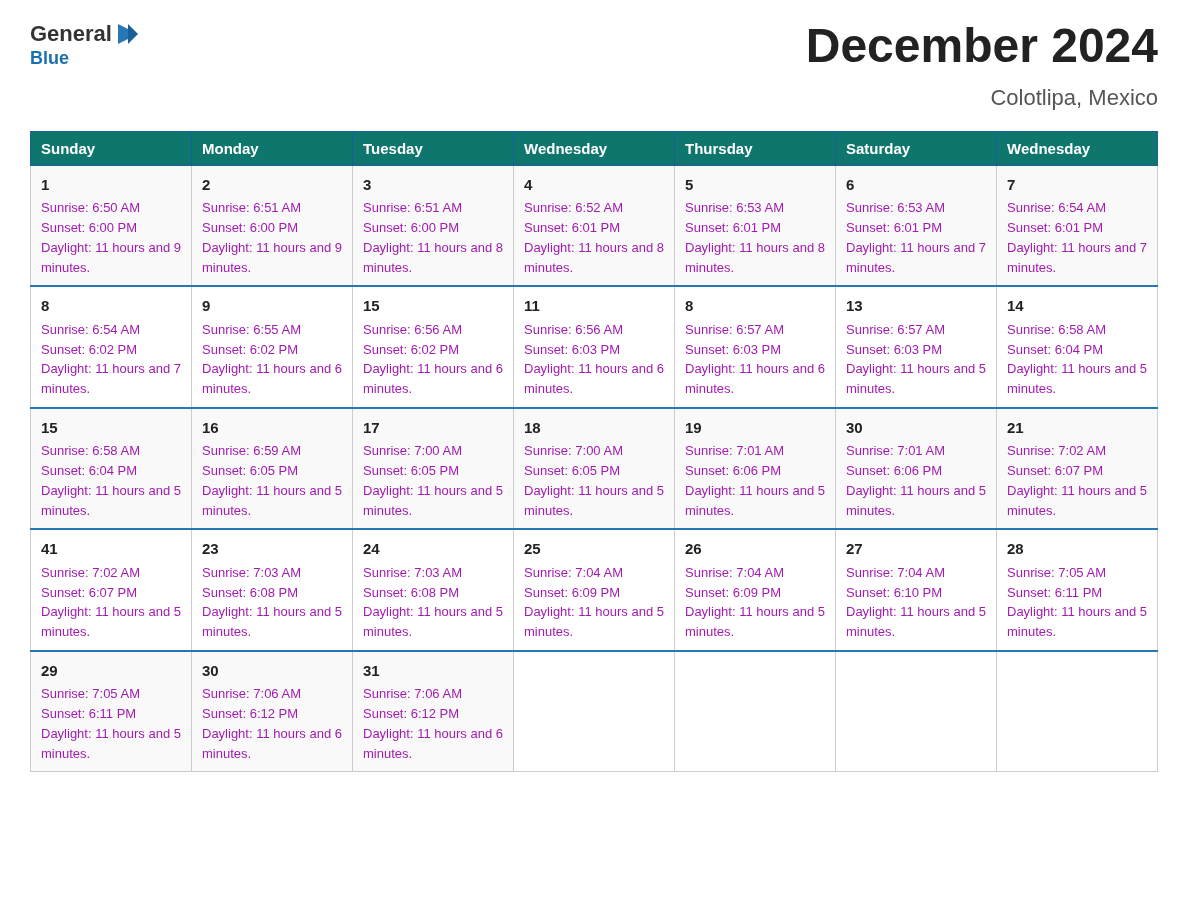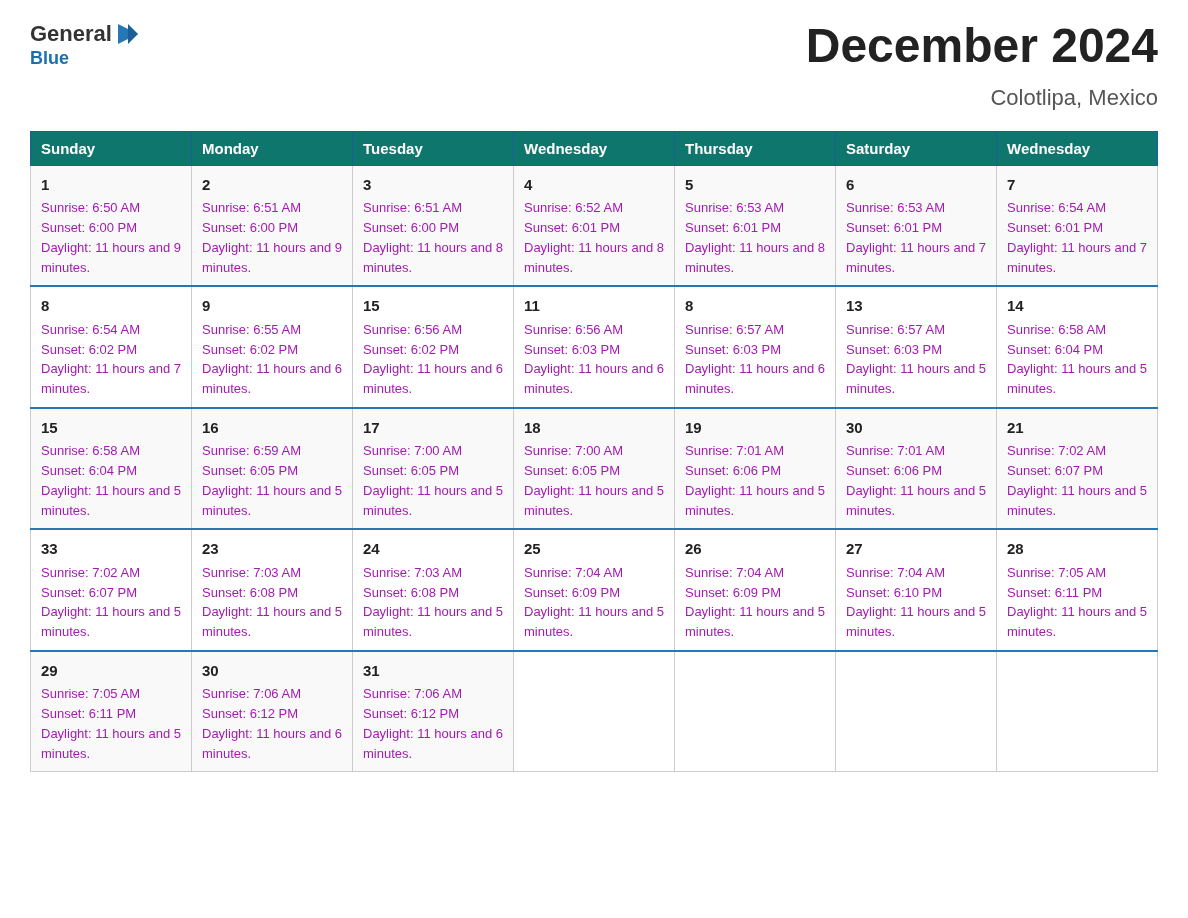--- a/index.html
+++ b/index.html
@@ -154,21 +154,21 @@
       <tr class="row-divider">
         <td><span class="day-num">15</span><span class="day-info">Sunrise: 6:58 AM<br>Sunset: 6:04 PM<br>Daylight: 11 hours and 5 minutes.</span></td>
         <td><span class="day-num">16</span><span class="day-info">Sunrise: 6:59 AM<br>Sunset: 6:05 PM<br>Daylight: 11 hours and 5 minutes.</span></td>
         <td><span class="day-num">17</span><span class="day-info">Sunrise: 7:00 AM<br>Sunset: 6:05 PM<br>Daylight: 11 hours and 5 minutes.</span></td>
         <td><span class="day-num">18</span><span class="day-info">Sunrise: 7:00 AM<br>Sunset: 6:05 PM<br>Daylight: 11 hours and 5 minutes.</span></td>
         <td><span class="day-num">19</span><span class="day-info">Sunrise: 7:01 AM<br>Sunset: 6:06 PM<br>Daylight: 11 hours and 5 minutes.</span></td>
         <td><span class="day-num">30</span><span class="day-info">Sunrise: 7:01 AM<br>Sunset: 6:06 PM<br>Daylight: 11 hours and 5 minutes.</span></td>
         <td><span class="day-num">21</span><span class="day-info">Sunrise: 7:02 AM<br>Sunset: 6:07 PM<br>Daylight: 11 hours and 5 minutes.</span></td>
       </tr>
       <tr class="row-divider">
-        <td><span class="day-num">33</span><span class="day-info">Sunrise: 7:02 AM<br>Sunset: 6:07 PM<br>Daylight: 11 hours and 5 minutes.</span></td>
+        <td><span class="day-num">41</span><span class="day-info">Sunrise: 7:02 AM<br>Sunset: 6:07 PM<br>Daylight: 11 hours and 5 minutes.</span></td>
         <td><span class="day-num">23</span><span class="day-info">Sunrise: 7:03 AM<br>Sunset: 6:08 PM<br>Daylight: 11 hours and 5 minutes.</span></td>
         <td><span class="day-num">24</span><span class="day-info">Sunrise: 7:03 AM<br>Sunset: 6:08 PM<br>Daylight: 11 hours and 5 minutes.</span></td>
         <td><span class="day-num">25</span><span class="day-info">Sunrise: 7:04 AM<br>Sunset: 6:09 PM<br>Daylight: 11 hours and 5 minutes.</span></td>
         <td><span class="day-num">26</span><span class="day-info">Sunrise: 7:04 AM<br>Sunset: 6:09 PM<br>Daylight: 11 hours and 5 minutes.</span></td>
         <td><span class="day-num">27</span><span class="day-info">Sunrise: 7:04 AM<br>Sunset: 6:10 PM<br>Daylight: 11 hours and 5 minutes.</span></td>
         <td><span class="day-num">28</span><span class="day-info">Sunrise: 7:05 AM<br>Sunset: 6:11 PM<br>Daylight: 11 hours and 5 minutes.</span></td>
       </tr>
       <tr class="row-divider">
         <td><span class="day-num">29</span><span class="day-info">Sunrise: 7:05 AM<br>Sunset: 6:11 PM<br>Daylight: 11 hours and 5 minutes.</span></td>
         <td><span class="day-num">30</span><span class="day-info">Sunrise: 7:06 AM<br>Sunset: 6:12 PM<br>Daylight: 11 hours and 6 minutes.</span></td>

